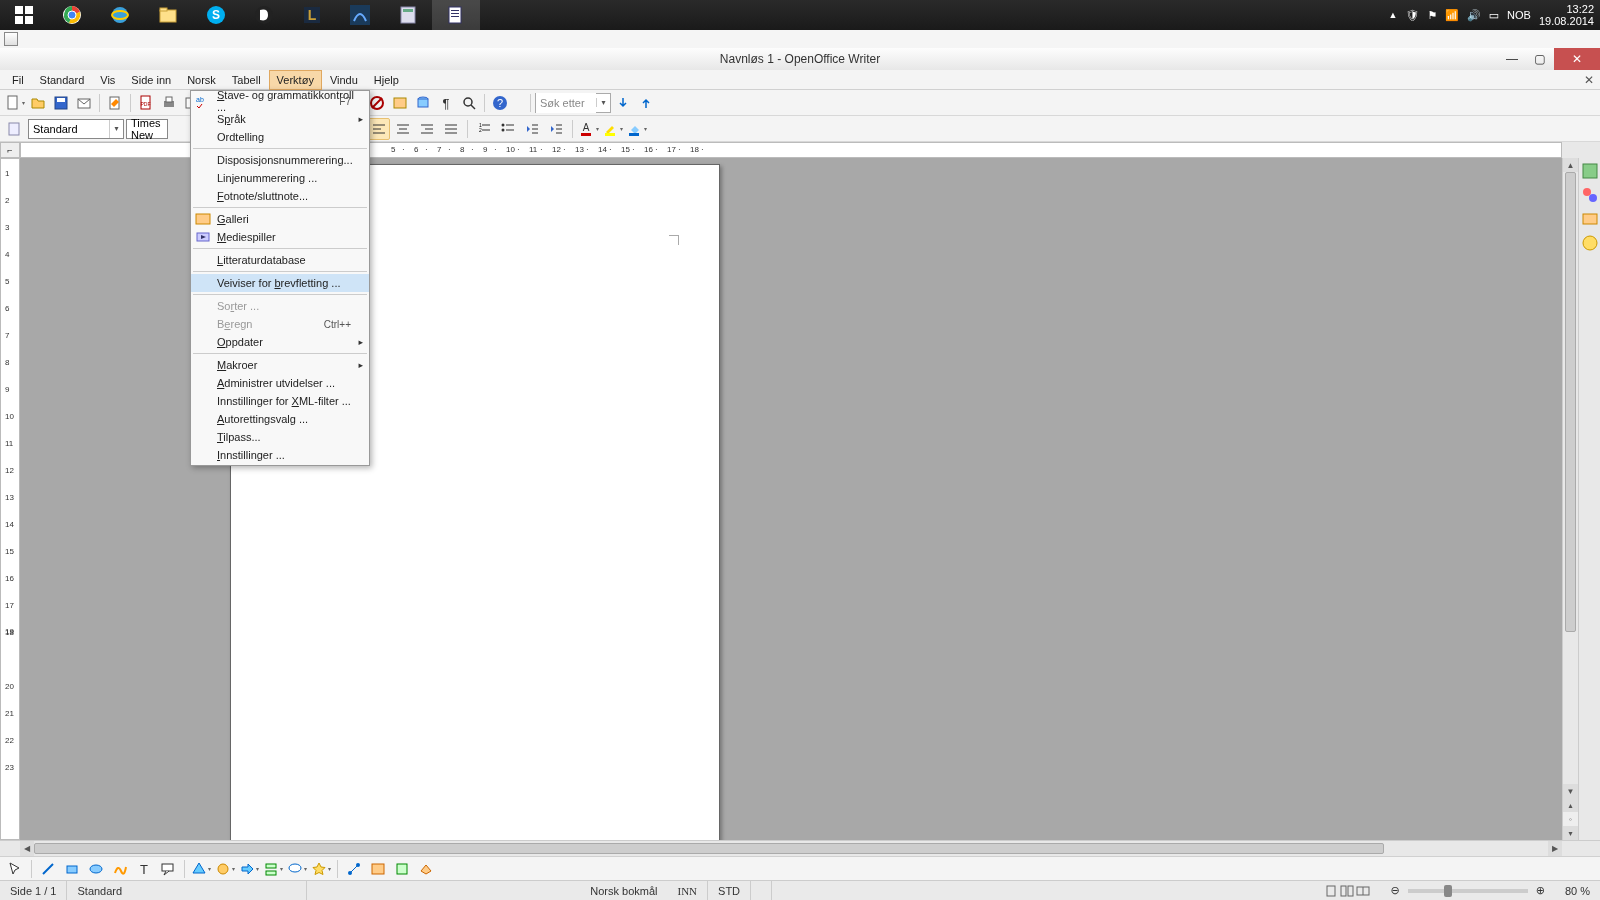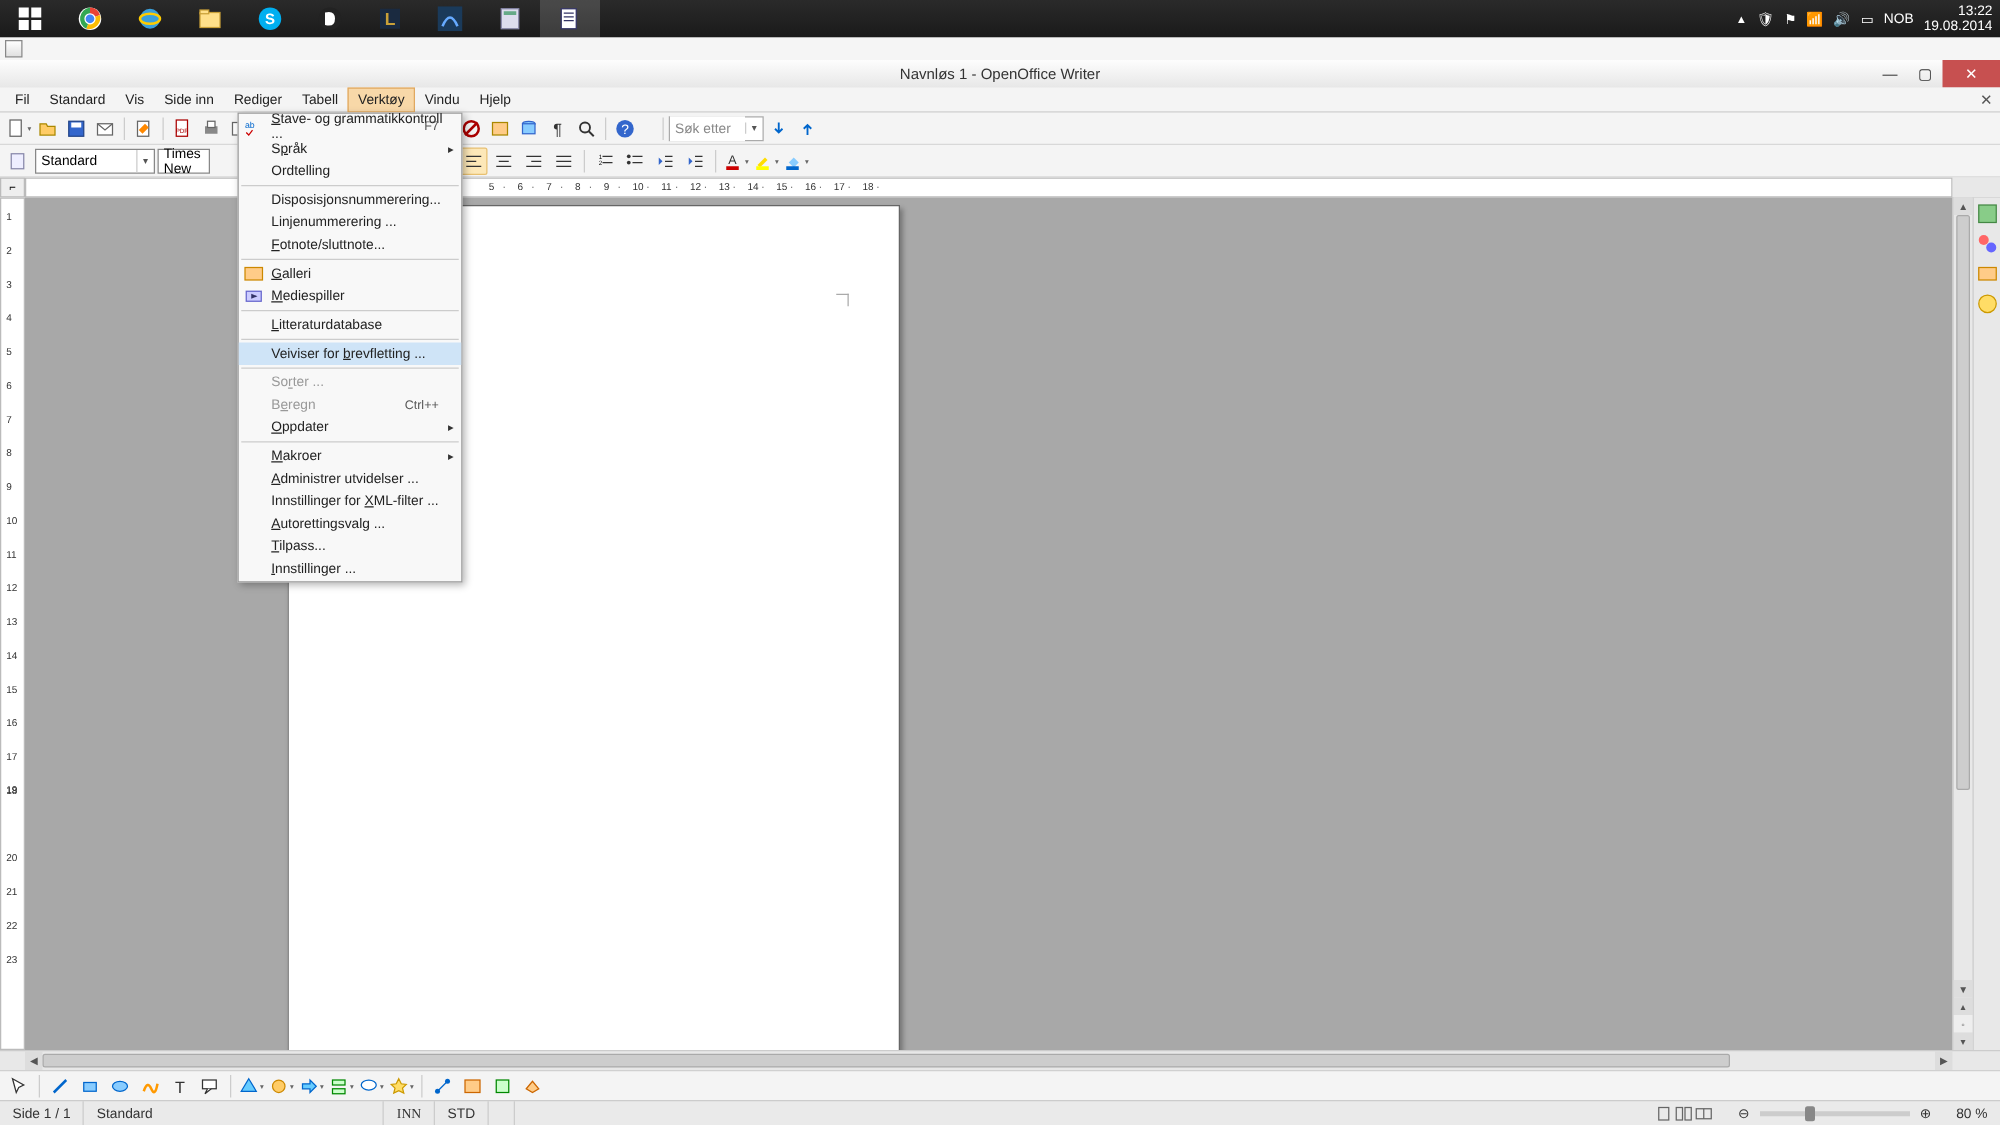--- a/index.html
+++ b/index.html
@@ -196,21 +196,21 @@
     <div class="menu-item">
         <span>Standard</span>
       </div>
     <div class="menu-item">
         <span>Vis</span>
       </div>
     <div class="menu-item">
         <span>Side inn</span>
       </div>
     <div class="menu-item">
-        <span>Rediger</span>
+        <span>Norsk</span>
       </div>
     <div class="menu-item">
         <span>Tabell</span>
       </div>
     <div class="menu-item open">
         <span>Verktøy</span>
       </div>
     <div class="menu-item">
         <span>Vindu</span>
       </div>
@@ -738,20 +738,21 @@
         <svg viewBox="0 0 16 16">
           <path d="M3 10l5-6 5 6-5 3z" fill="#fc8" stroke="#c60"></path>
         </svg>
       </div>
     <div class="tool-sep" style="width:8px;background:none;"></div>
   </div>
 
   <div class="status-bar">
     <div class="status-cell">Side 1 / 1</div>
     <div class="status-cell" style="min-width:240px;">Standard</div>
+    <div class="status-cell" style="border:none; min-width:360px; justify-content:flex-end;">Norsk bokmål</div>
     <div class="status-cell" style="min-width:40px;font-family:Liberation Serif, serif;">INN</div>
     <div class="status-cell" style="min-width:40px;">STD</div>
     <div class="status-cell" style="min-width:20px;"></div>
     <div class="status-spacer"></div>
     <div class="status-cell" style="border:none; gap:2px;">
       <svg width="14" height="14" viewBox="0 0 14 14">
           <rect x="3" y="2" width="8" height="10" fill="none" stroke="#666"></rect>
         </svg>
       <svg width="14" height="14" viewBox="0 0 14 14">
           <rect x="1" y="2" width="5" height="10" fill="none" stroke="#666"></rect>

